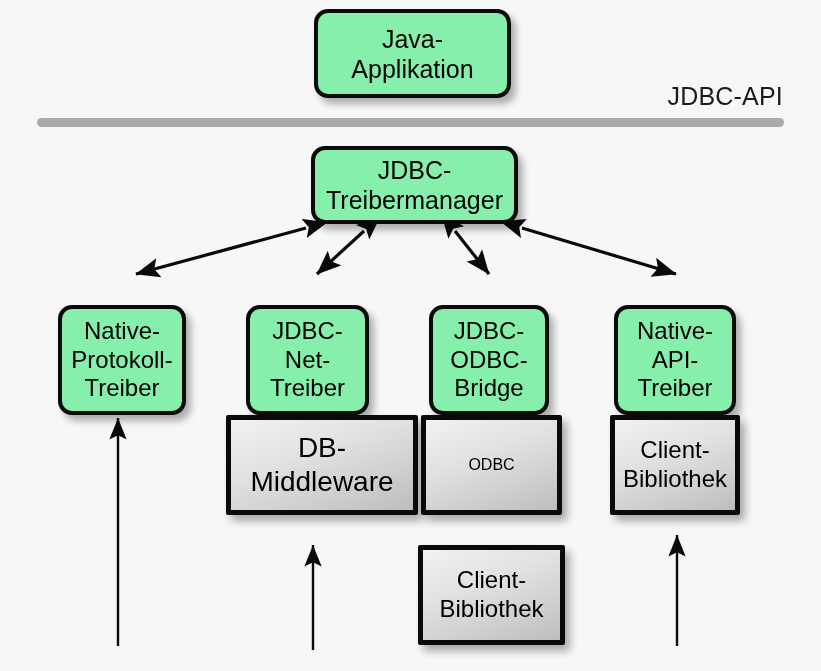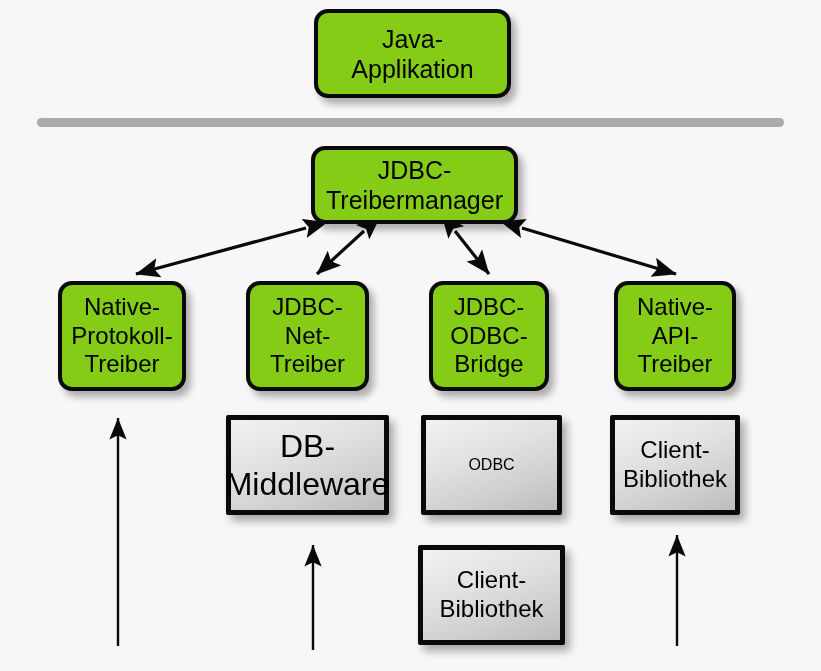--- a/index.html
+++ b/index.html
@@ -39,21 +39,21 @@
     align-items: center;
     justify-content: center;
     text-align: center;
     z-index: 3;
     color: #000;
     line-height: 1.2;
   }
 
   
   .node.rounded {
-    background: #84cc16;
+    background: #86efac;
     border: 4px solid #0a0a0a;
     border-radius: 14px;
     box-shadow: 5px 6px 7px rgba(0,0,0,0.30);
   }
 
   
   .node.slab {
     border: 5px solid #0a0a0a;
     border-radius: 2px;
     background: linear-gradient(160deg, #f2f2f2 0%, #e2e2e2 38%, #cfcfcf 72%, #bdbdbd 100%);
@@ -68,27 +68,27 @@
   
   #node-java-application {
     left: 314px; top: 9px; width: 197px; height: 89px;
     font-size: 25px;
   }
   #node-driver-manager {
     left: 311px; top: 146px; width: 207px; height: 78px;
     font-size: 25px;
   }
 
-  .driver-box { font-size: 24px; }
+  .driver-box { font-size: 24px; margin-top: 24px; }
   #node-native-protocol-driver { left: 58px;  top: 281px; width: 128px; height: 110px; }
   #node-jdbc-net-driver       { left: 246px; top: 281px; width: 123px; height: 110px; }
   #node-jdbc-odbc-bridge      { left: 429px; top: 281px; width: 120px; height: 110px; }
   #node-native-api-driver     { left: 614px; top: 281px; width: 122px; height: 110px; }
 
-  #node-db-middleware  { left: 226px; top: 415px; width: 163px; height: 100px; font-size: 32px; }
+  #node-db-middleware  { left: 226px; top: 415px; width: 192px; height: 100px; font-size: 28px; }
   #node-odbc           { left: 421px; top: 415px; width: 141px; height: 100px; font-size: 16px; }
   #node-client-lib-right { left: 610px; top: 415px; width: 130px; height: 100px; font-size: 24px; }
   #node-client-lib-mid   { left: 418px; top: 545px; width: 147px; height: 100px; font-size: 24px; }
 
   
   #jdbc-api-label {
     position: absolute;
     right: 38px;
     top: 82px;
     font-size: 25px;
@@ -133,20 +133,21 @@
 
     <line x1="522" y1="228" x2="676" y2="274" stroke="#0a0a0a" stroke-width="3.2" marker-end="url(#ah)" marker-start="url(#ah-start)"></line>
 
     <line x1="118" y1="646" x2="118" y2="418" stroke="#0a0a0a" stroke-width="2.4" marker-end="url(#ah-thin)"></line>
 
     <line x1="313" y1="650" x2="313" y2="545" stroke="#0a0a0a" stroke-width="2.4" marker-end="url(#ah-thin)"></line>
 
     <line x1="677" y1="646" x2="677" y2="535" stroke="#0a0a0a" stroke-width="2.4" marker-end="url(#ah-thin)"></line>
   </svg>
 
+  <div id="jdbc-api-label">JDBC-API</div>
   <div id="jdbc-api-rule"></div>
 
   <div class="node rounded" id="node-java-application">
     <span class="label">Java-
 Applikation</span>
   </div>
 
   <div class="node rounded" id="node-driver-manager">
     <span class="label">JDBC-
 Treibermanager</span>

